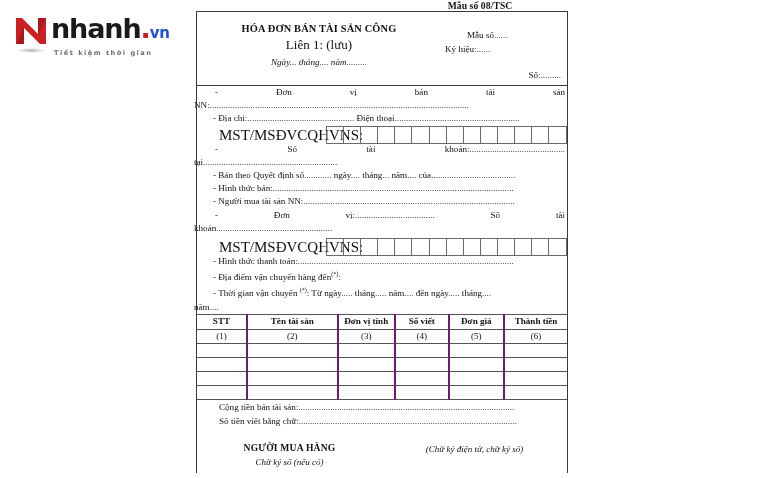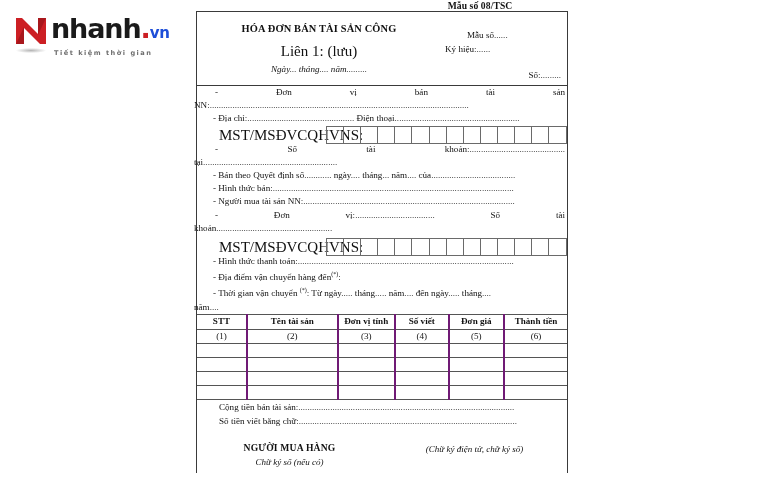--- a/index.html
+++ b/index.html
@@ -105,22 +105,22 @@
     top: 10px;
     width: 244px;
     text-align: center;
   }
   .doc-title {
     font-weight: bold;
     font-size: 10.4px;
     letter-spacing: 0.15px;
   }
   .doc-sub {
-    font-size: 15px;
-    margin-top: 10px;
+    font-size: 13px;
+    margin-top: 3px;
   }
   .doc-date {
     font-style: italic;
     font-size: 9.1px;
     margin-top: 5px;
   }
   .hdr-right {
     position: absolute;
     left: 248px;
     top: 17px;

